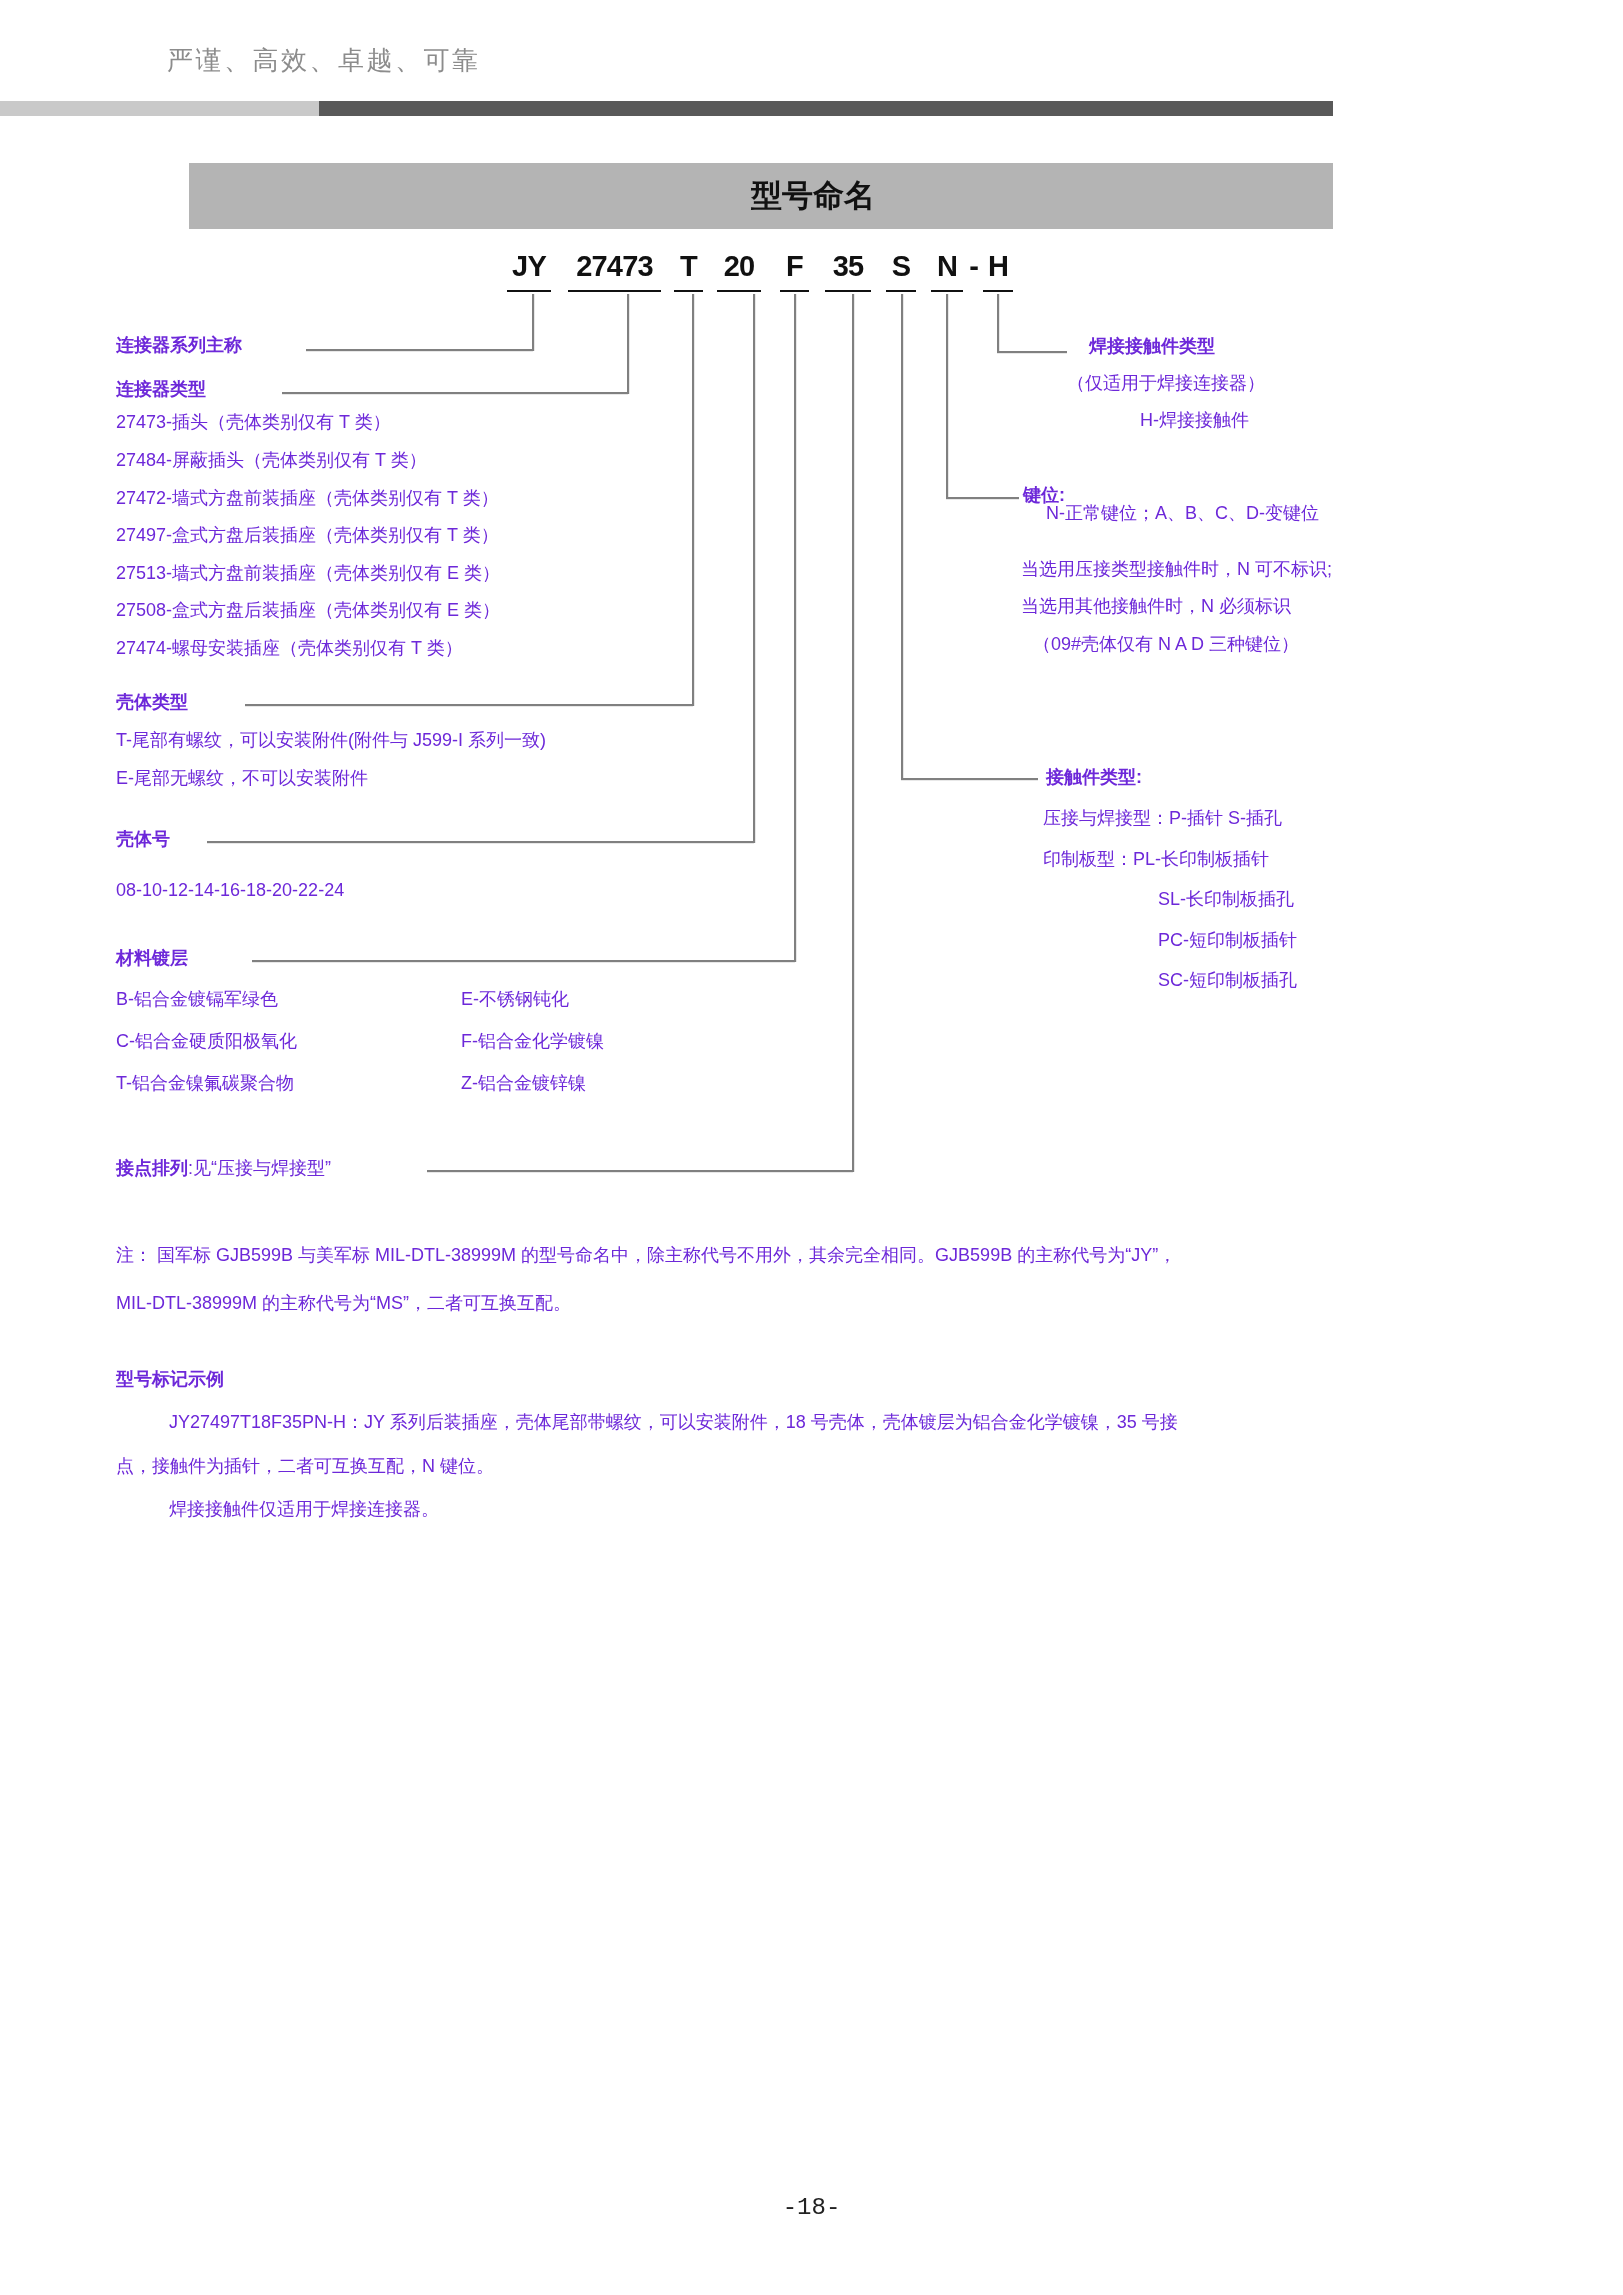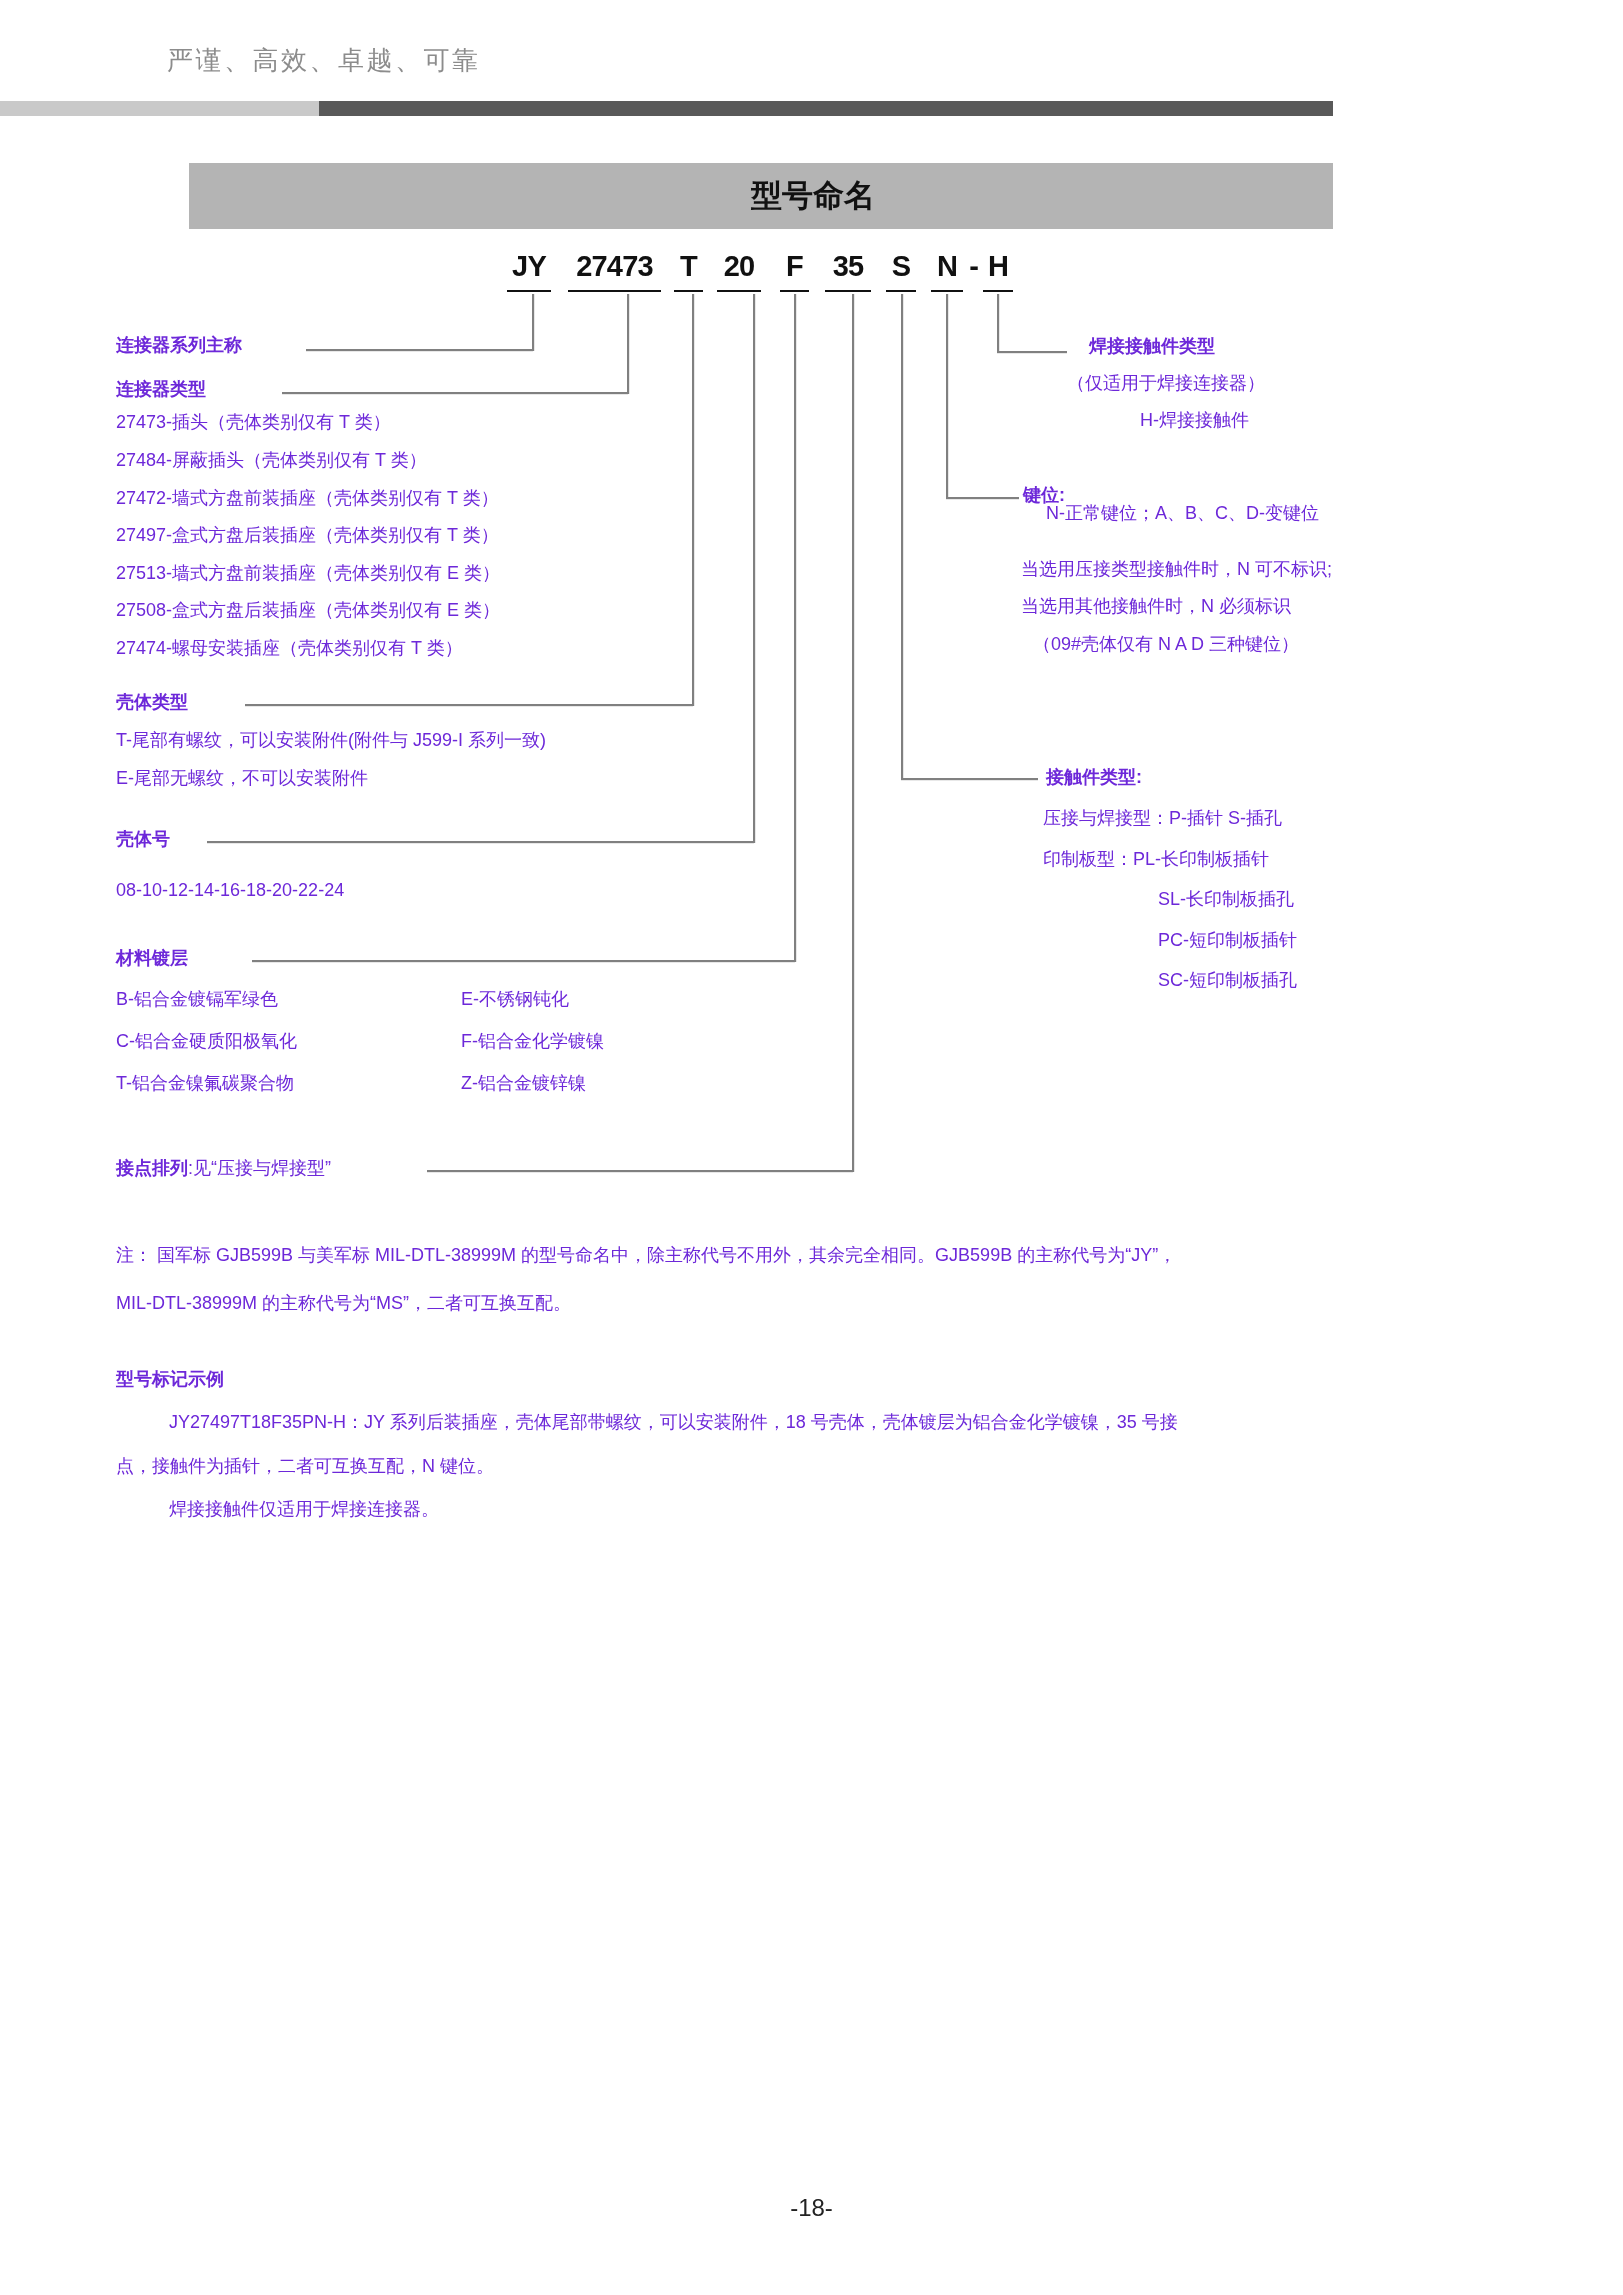--- a/index.html
+++ b/index.html
@@ -126,16 +126,16 @@
   <div class="abs txt" style="left:1158px;top:971px;">SC-短印制板插孔</div>
 
   <div class="abs txt" style="left:116px;top:1246px;">注：  国军标 GJB599B 与美军标 MIL-DTL-38999M 的型号命名中，除主称代号不用外，其余完全相同。GJB599B 的主称代号为“JY”，</div>
   <div class="abs txt" style="left:116px;top:1294px;">MIL-DTL-38999M 的主称代号为“MS”，二者可互换互配。</div>
 
   <div class="abs txt bold" style="left:116px;top:1370px;">型号标记示例</div>
   <div class="abs txt" style="left:169px;top:1413px;">JY27497T18F35PN-H：JY 系列后装插座，壳体尾部带螺纹，可以安装附件，18 号壳体，壳体镀层为铝合金化学镀镍，35 号接</div>
   <div class="abs txt" style="left:116px;top:1457px;">点，接触件为插针，二者可互换互配，N 键位。</div>
   <div class="abs txt" style="left:169px;top:1500px;">焊接接触件仅适用于焊接连接器。</div>
 
-  <div class="abs pagenum" style="top:2196px;">-18-</div>
+  <div class="abs pagenum" style="top:2196px;font-family:Liberation Mono, monospace;">-18-</div>
 
 </div>
 
 
 </body></html>

